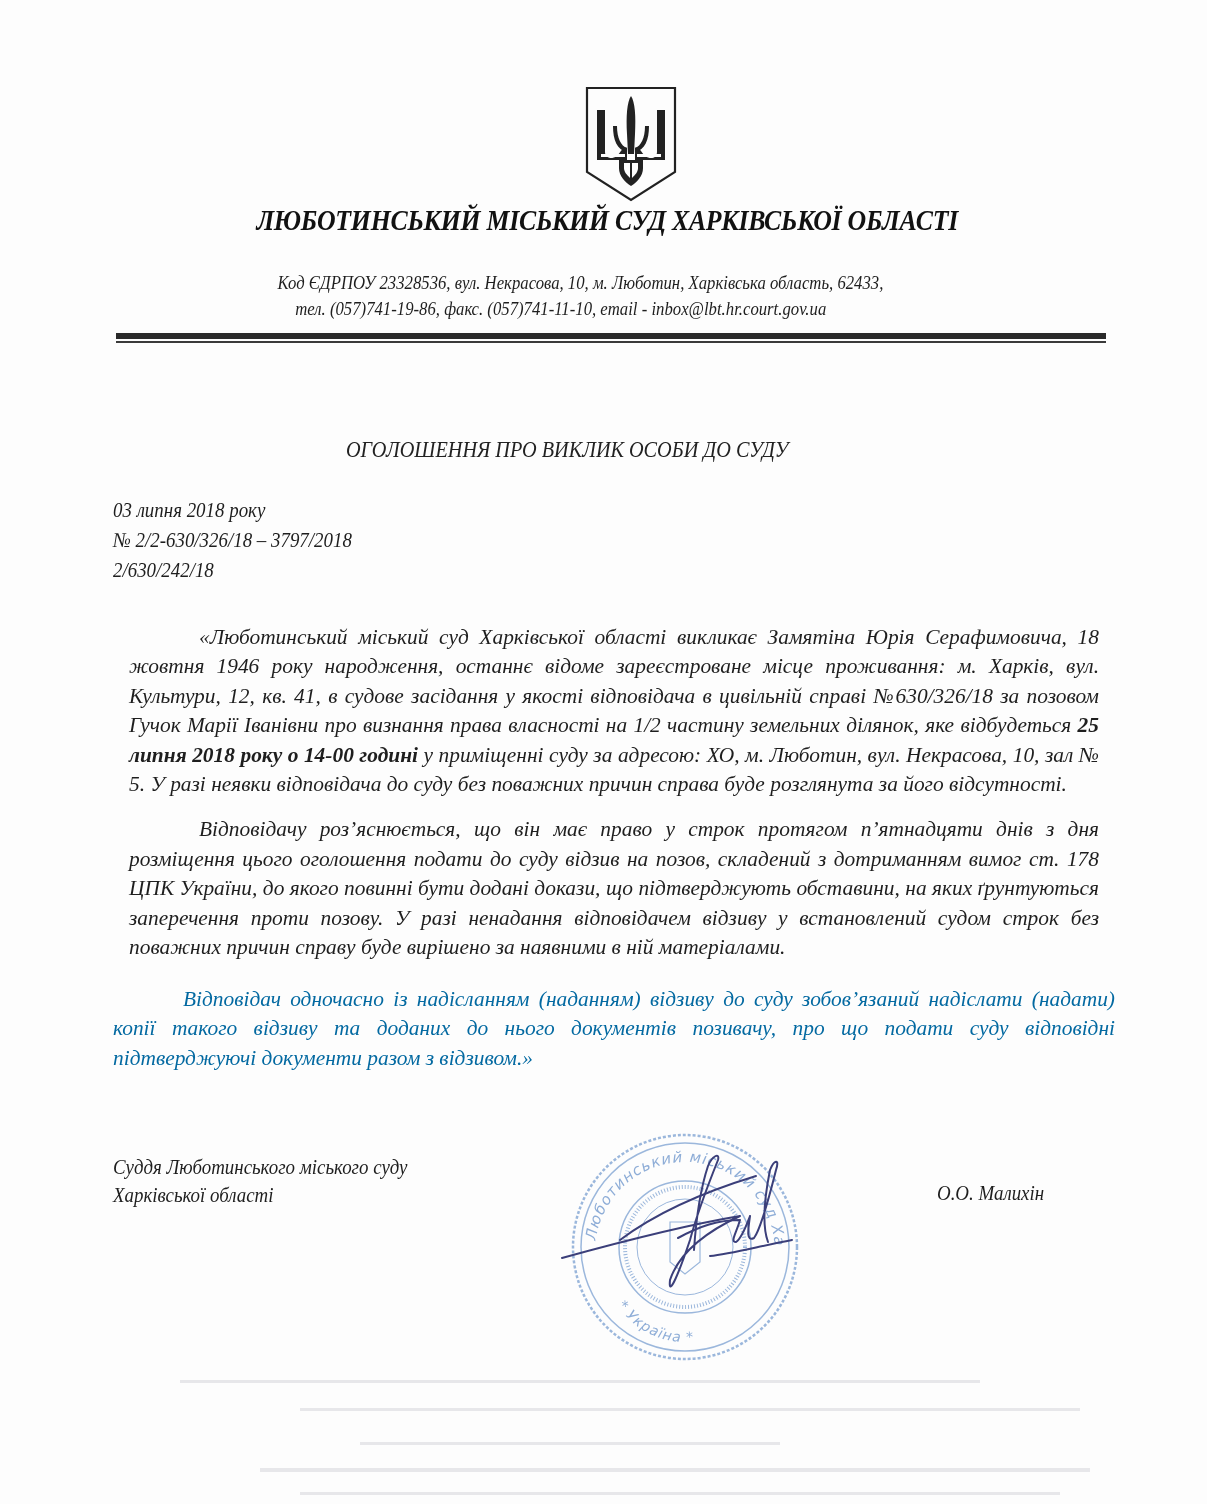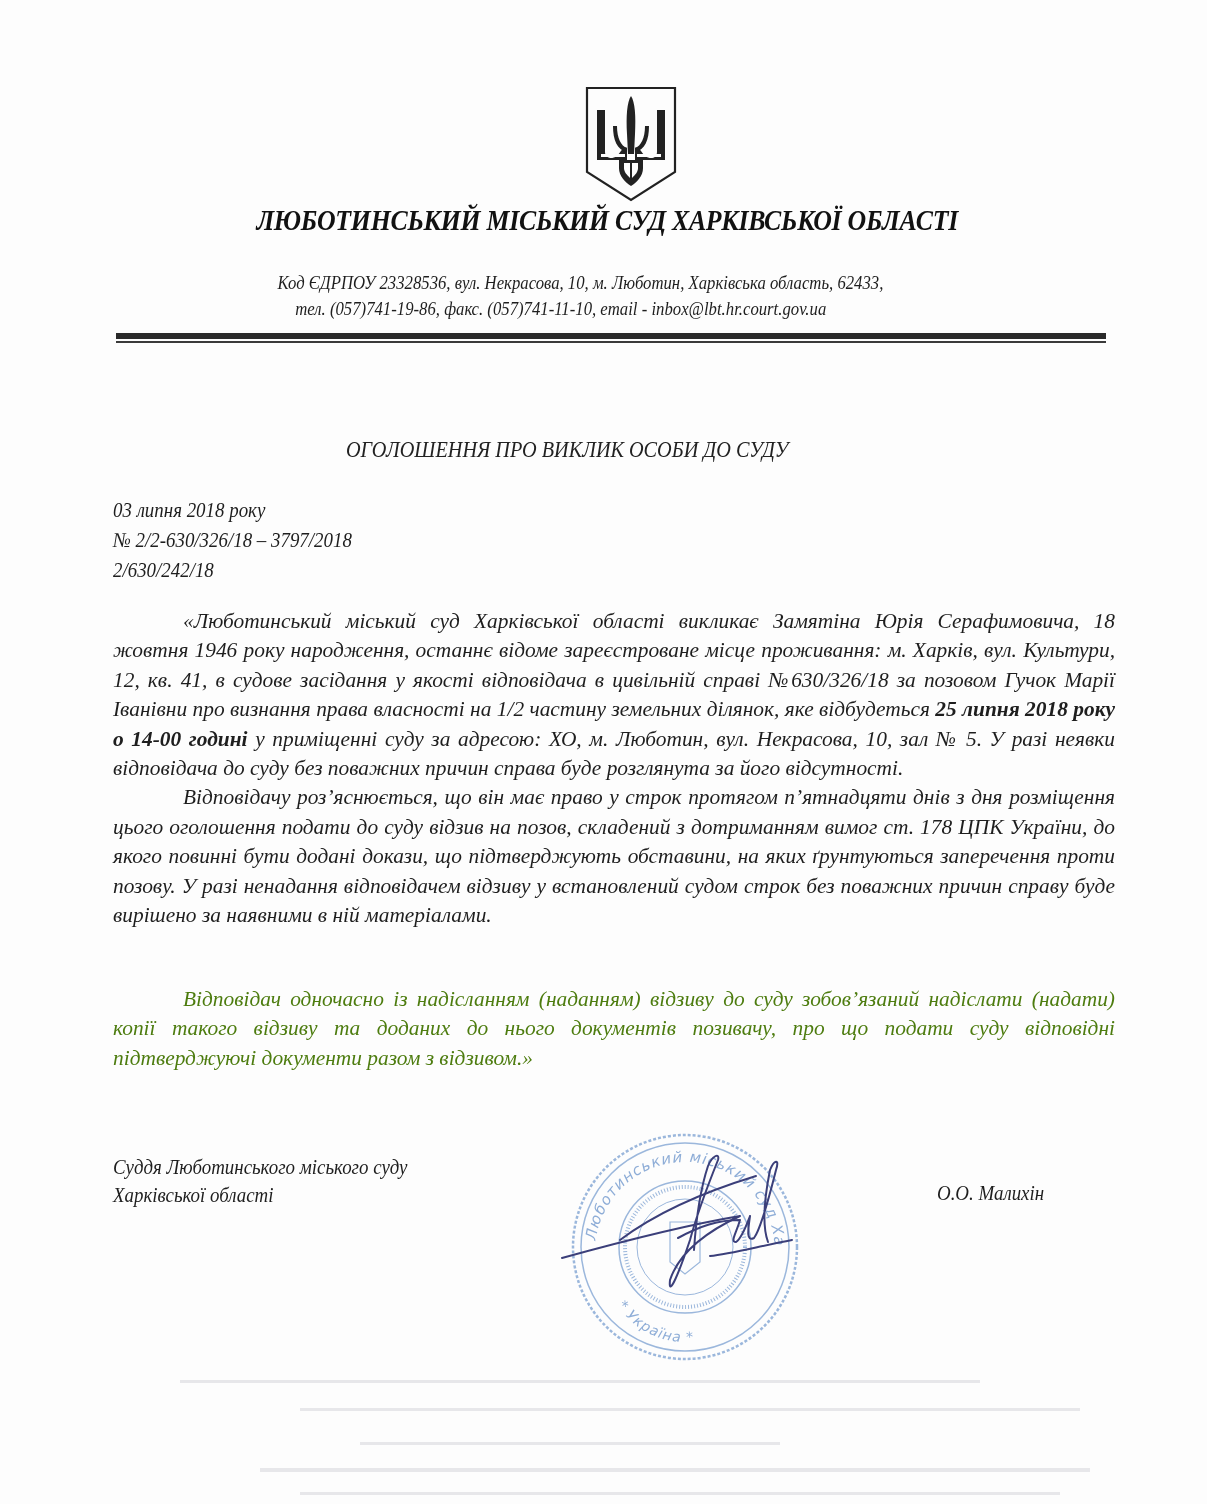--- a/index.html
+++ b/index.html
@@ -42,25 +42,25 @@
     font-size: 21px; line-height: 30px; color: #1e1e1e;
     transform: scaleX(0.9); transform-origin: 0 0;
   }
   .meta div { white-space: nowrap; }
 
   .body-block {
     position: absolute; left: 113px; top: 607px; width: 1002px;
     font-size: 21.4px; line-height: 29.4px; color: #1e1e1e;
     text-align: justify;
   }
-  .body-block p { margin: 0; text-indent: 70px; }
+  .body-block p { margin: 16px; text-indent: 70px; }
   .body-block b { font-weight: bold; }
   .para3 {
     position: absolute; left: 113px; top: 985px; width: 1002px;
-    font-size: 21.4px; line-height: 29.4px; color: #4d7c0f;
+    font-size: 21.4px; line-height: 29.4px; color: #0369a1;
     text-align: justify;
   }
   .para3 p { margin: 0; text-indent: 70px; }
 
   .signer {
     position: absolute; left: 113px; top: 1153px;
     font-size: 21px; line-height: 28px;
     transform: scaleX(0.9); transform-origin: 0 0;
   }
   .signer div { white-space: nowrap; }

